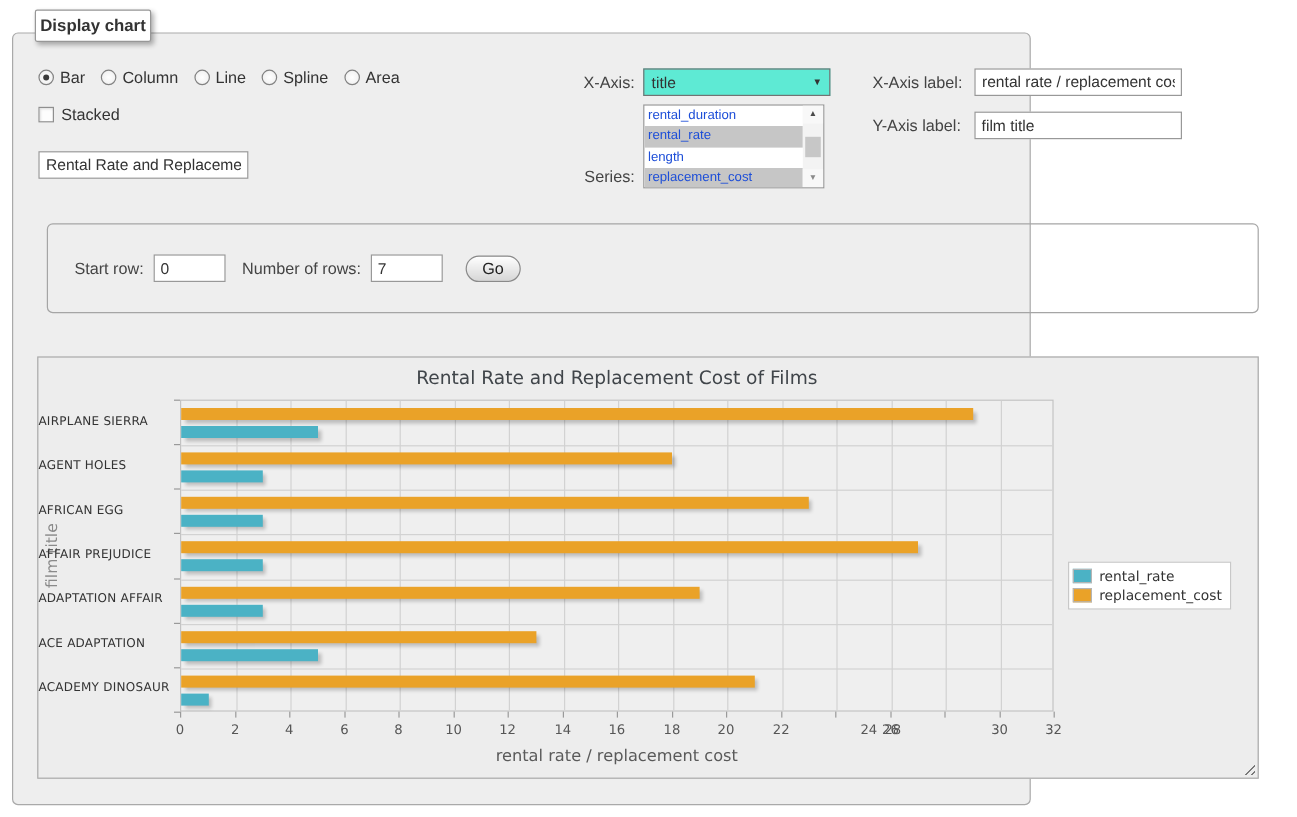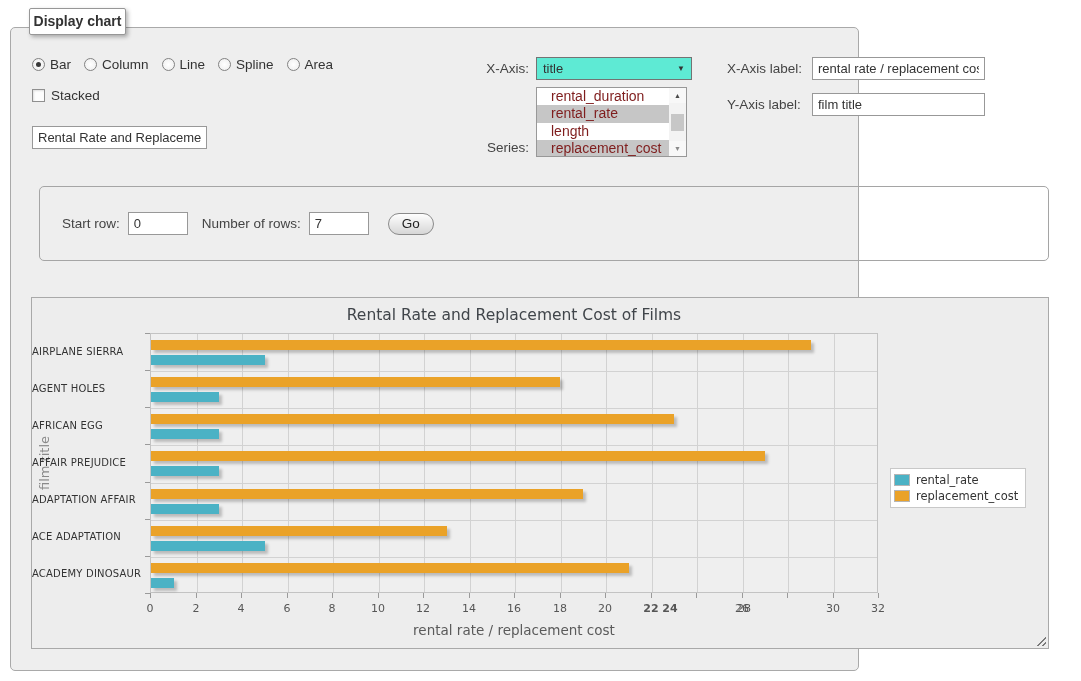--- a/index.html
+++ b/index.html
@@ -37,21 +37,21 @@
   .mid-group .lbl { text-align:right; }
   .lbl-bottom { align-self:end; padding-bottom:2px; }
 
   .select { position:relative; width:156px; height:23px; border:1px solid #737373; background:#5eead4;
     font-size:13px; color:#333; line-height:21px; padding:0 18px 0 6px; }
   .select .arrow { position:absolute; right:6px; top:0; font-size:8px; color:#333; line-height:21px; }
 
   .listbox { position:relative; width:151px; height:70px; border:1px solid #989898; background:#fff;
     overflow:hidden; }
   .listbox .opts { position:absolute; left:0; top:0; right:17px; }
-  .lb-opt { font-size:14px; color:#7f1d1d; line-height:17.4px; padding:0 14px; white-space:nowrap; }
+  .lb-opt { font-size:11px; color:#1d4ed8; line-height:17.4px; padding:0 3px; white-space:nowrap; }
   .lb-opt.sel { background:#c6c6c6; }
   .lb-scroll { position:absolute; right:0; top:0; width:17px; height:100%; background:#f3f3f3; }
   .lb-btn { position:absolute; left:0; width:17px; height:15px; background:#f8f8f8;
     display:flex; align-items:center; justify-content:center; font-size:7px; }
   .lb-btn.up { top:0; color:#4a4a4a; }
   .lb-btn.down { bottom:0; color:#8a8a8a; }
   .lb-thumb { position:absolute; left:2px; top:26px; width:13px; height:17px; background:#c7c7c7; }
 
   .right-group { position:absolute; left:716px; top:29px; display:grid;
     grid-template-columns:78px 173px; column-gap:7px; row-gap:13px; align-items:center; }
@@ -243,23 +243,23 @@
           <div class="xtick-label" style="left: 371px; top: 304px;">12</div>
           <div class="xtick" style="left: 437px; top: 295px;"></div>
           <div class="xtick-label" style="left: 417px; top: 304px;">14</div>
           <div class="xtick" style="left: 482px; top: 295px;"></div>
           <div class="xtick-label" style="left: 462px; top: 304px;">16</div>
           <div class="xtick" style="left: 528px; top: 295px;"></div>
           <div class="xtick-label" style="left: 508px; top: 304px;">18</div>
           <div class="xtick" style="left: 573px; top: 295px;"></div>
           <div class="xtick-label" style="left: 553px; top: 304px;">20</div>
           <div class="xtick" style="left: 619px; top: 295px;"></div>
-          <div class="xtick-label" style="left: 599px; top: 304px; font-weight: bold;">22</div>
+          <div class="xtick-label" style="left: 599px; top: 304px;">22</div>
           <div class="xtick" style="left: 664px; top: 295px;"></div>
-          <div class="xtick-label" style="left: 618px; top: 304px; font-weight: bold;">24</div>
+          <div class="xtick-label" style="left: 672px; top: 304px;">24</div>
           <div class="xtick" style="left: 710px; top: 295px;"></div>
           <div class="xtick-label" style="left: 690px; top: 304px;">26</div>
           <div class="xtick" style="left: 755px; top: 295px;"></div>
           <div class="xtick-label" style="left: 692px; top: 304px;">28</div>
           <div class="xtick" style="left: 801px; top: 295px;"></div>
           <div class="xtick-label" style="left: 781px; top: 304px;">30</div>
           <div class="xtick" style="left: 846px; top: 295px;"></div>
           <div class="xtick-label" style="left: 826px; top: 304px;">32</div>
         </div>
       <div class="xaxis-label">rental rate / replacement cost</div>

